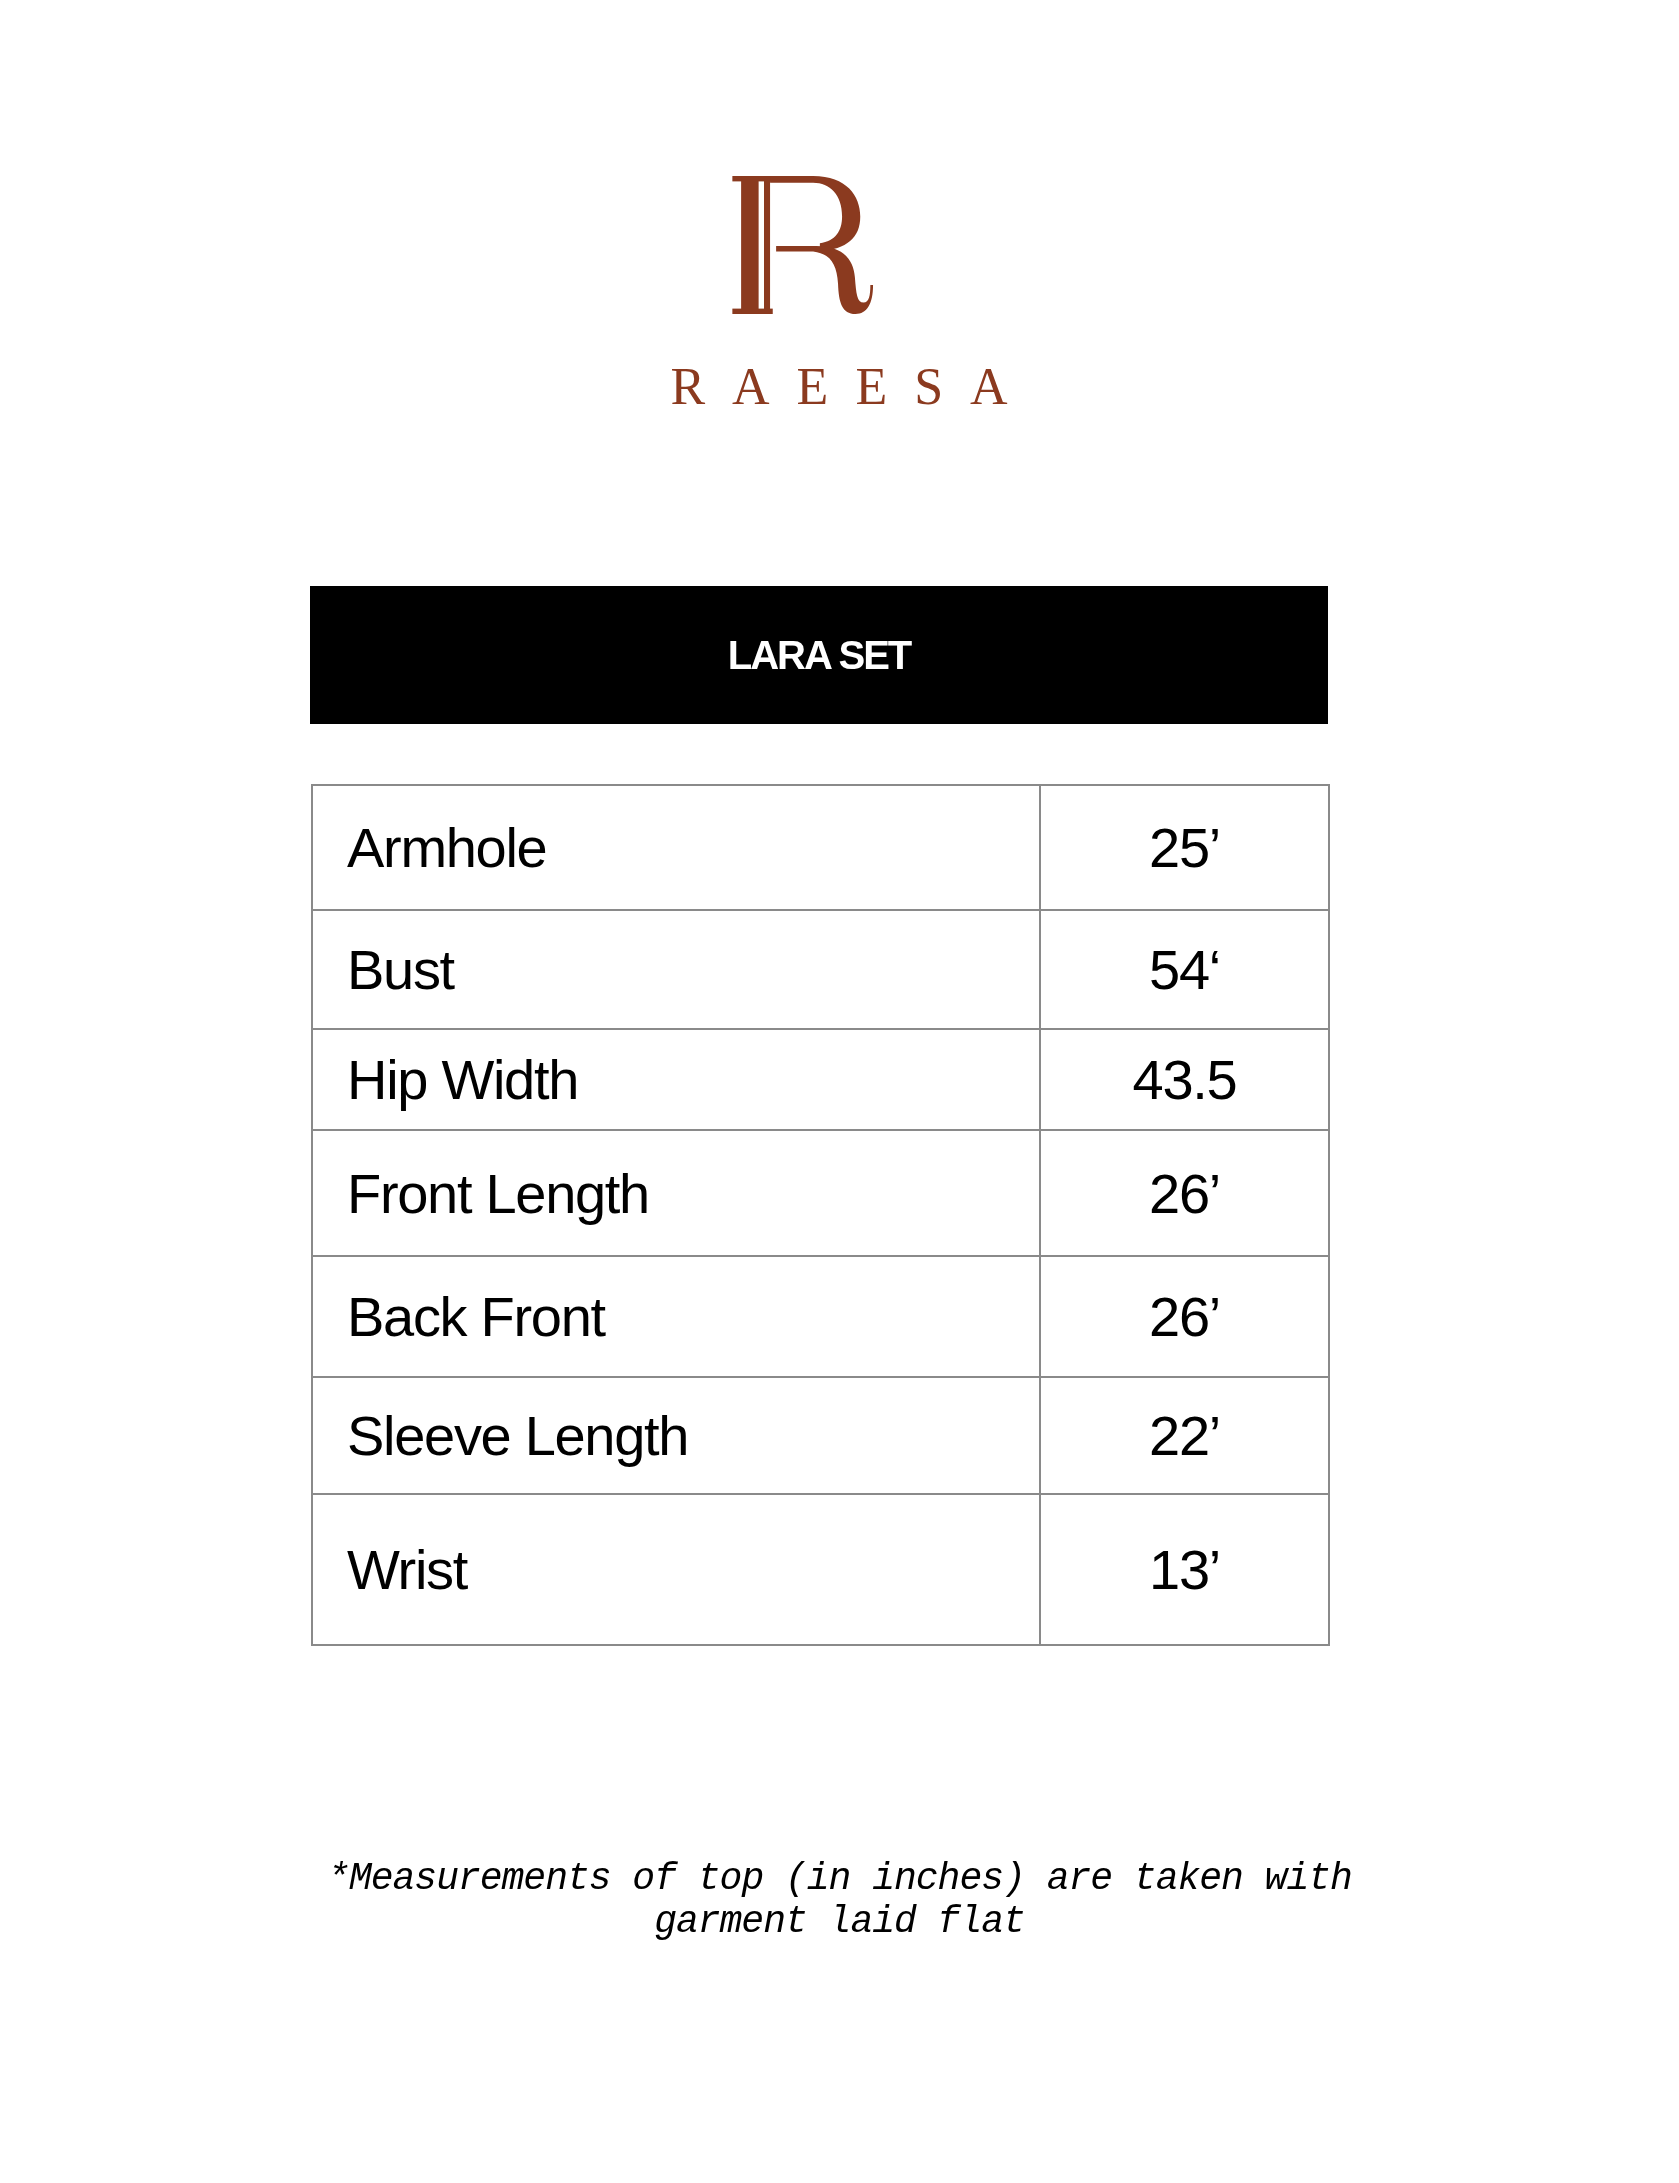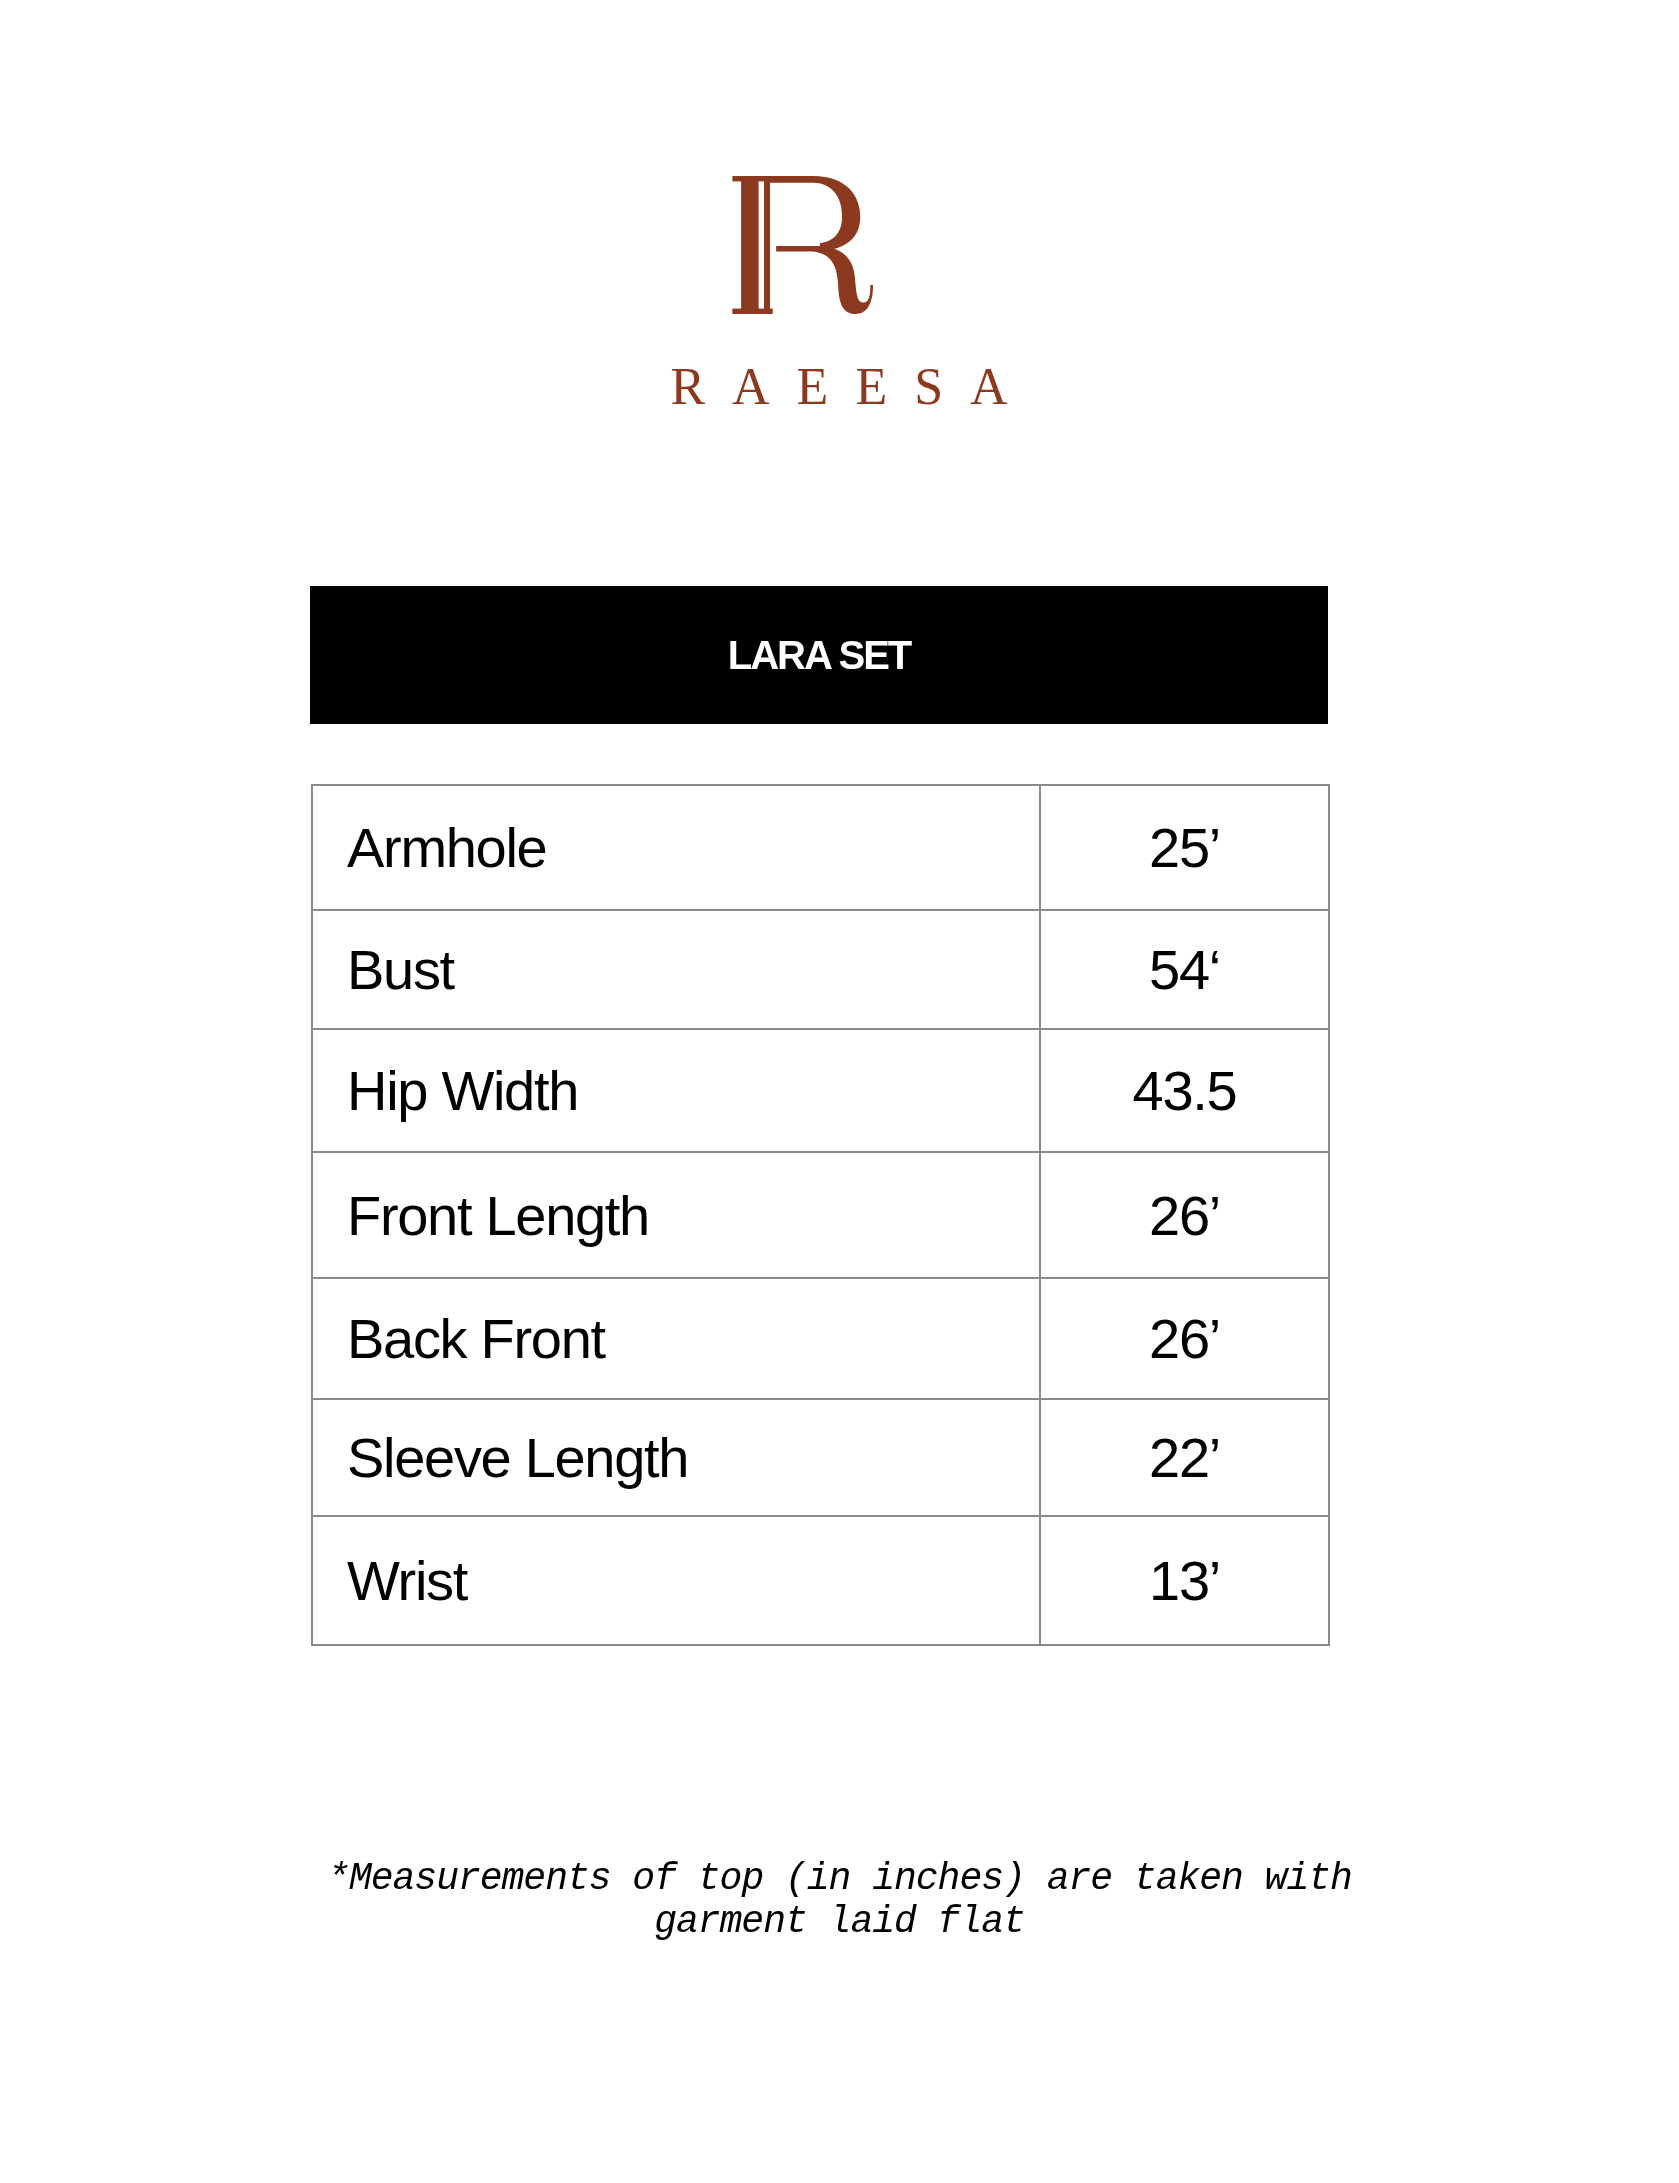--- a/index.html
+++ b/index.html
@@ -45,37 +45,37 @@
 <table class="size-table">
   <tbody id="size-rows">
       <tr style="height: 125px;">
         <td class="label">Armhole</td>
         <td class="value">25’</td>
       </tr>
       <tr style="height: 119px;">
         <td class="label">Bust</td>
         <td class="value">54‘</td>
       </tr>
-      <tr style="height: 123px;">
+      <tr style="height: 101px;">
         <td class="label">Hip Width</td>
         <td class="value">43.5</td>
       </tr>
       <tr style="height: 126px; margin-top: 12px;">
         <td class="label">Front Length</td>
         <td class="value">26’</td>
       </tr>
       <tr style="height: 121px;">
         <td class="label">Back Front</td>
         <td class="value">26’</td>
       </tr>
       <tr style="height: 117px;">
         <td class="label">Sleeve Length</td>
         <td class="value">22’</td>
       </tr>
-      <tr style="height: 129px;">
+      <tr style="height: 151px;">
         <td class="label">Wrist</td>
         <td class="value">13’</td>
       </tr>
     </tbody>
 </table>
 
 <div class="footnote">*Measurements of top (in inches) are taken with garment laid flat</div>
 
 
 </body></html>

